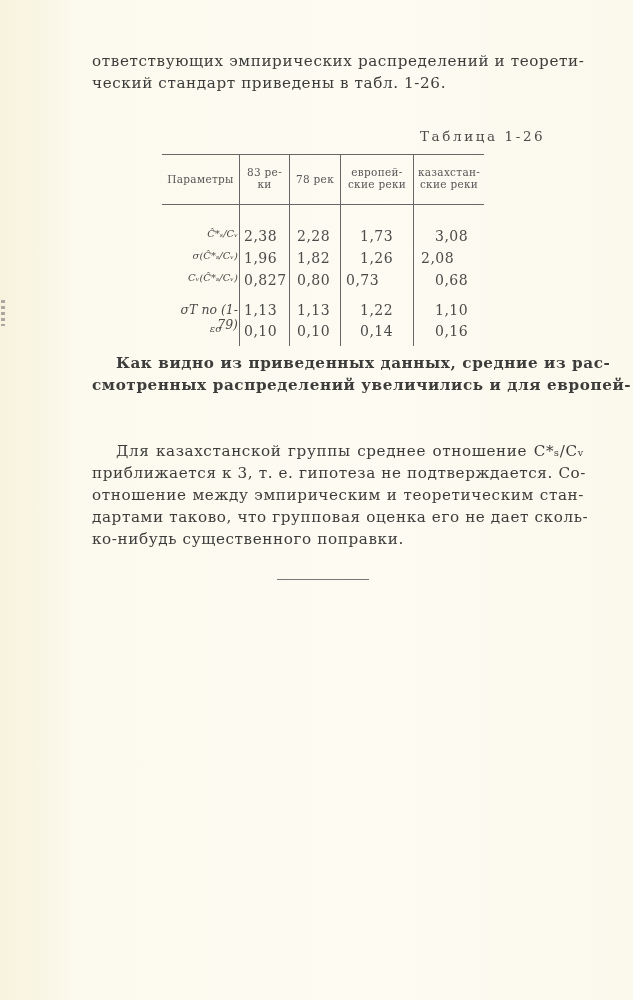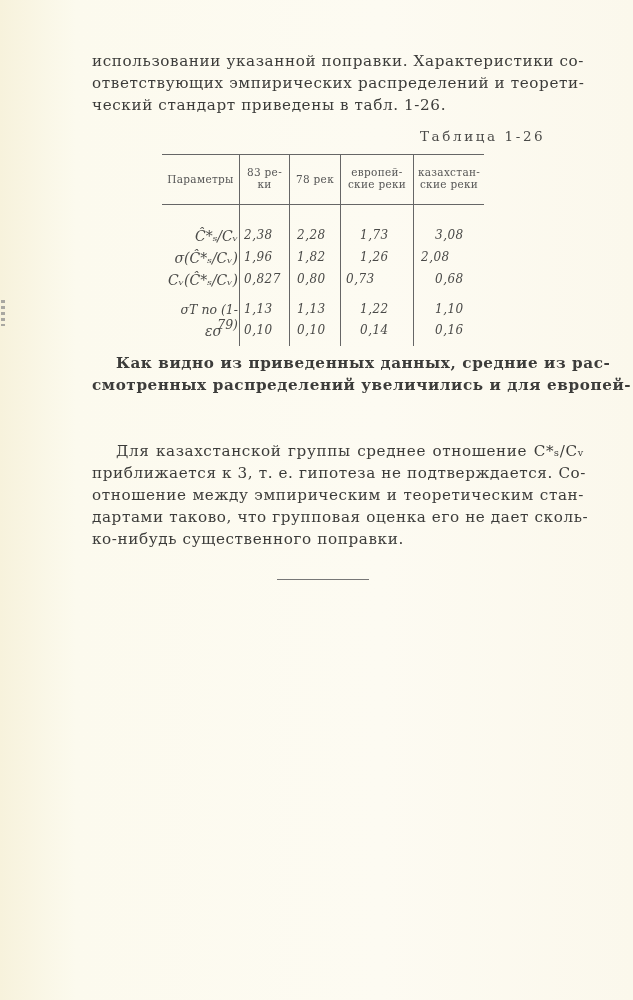--- a/index.html
+++ b/index.html
@@ -24,38 +24,37 @@
   }
   #tbl {
     position: absolute; left: 162px; top: 154px; width: 322px;
   }
   .hline { position: absolute; left: 0; width: 322px; height: 1px; background: #666; }
   .vline { position: absolute; width: 1px; background: #666; }
   .hdr {
     position: absolute; font-size: 10.5px; line-height: 12px; color: #555; text-align: center; letter-spacing: 0.3px;
   }
   .cell {
-    position: absolute; font-size: 12px; color: #4a4a48; letter-spacing: 0.5px; font-style: italic;
+    position: absolute; font-size: 14px; color: #4a4a48; letter-spacing: 0.5px;
   }
   .param {
-    position: absolute; font-size: 14px; color: #4a4a48; font-style: italic; text-align: right; width: 76px; left: 0;
+    position: absolute; font-size: 10px; color: #4a4a48; font-style: italic; text-align: right; width: 76px; left: 0;
   }
   #p2 { top: 352px; font-weight: bold; }
   #p3 { top: 440px; }
   #rule { position: absolute; left: 277px; top: 579px; width: 92px; height: 1px; background: #777; }
   #margin-mark { position: absolute; left: 1px; top: 300px; width: 4px; height: 26px;
     background: repeating-linear-gradient(180deg, #888 0 3px, transparent 3px 6px); opacity: 0.7; }
 </style>
 </head>
 <body>
 
 <div id="margin-mark"></div>
 
 <div class="para" id="p1">
-  <span class="line">использовании указанной поправки. Характеристики со-</span>
   <span class="line">ответствующих эмпирических распределений и теорети-</span>
   <span class="line last">ческий стандарт приведены в табл. 1-26.</span>
 </div>
 
 <div id="caption">Таблица 1-26</div>
 
 <div id="tbl">
   <div class="hline" style="top:0;"></div>
   <div class="hline" style="top:50px;"></div>
   <div class="vline" style="left:77px; top:0; height:192px;"></div>

